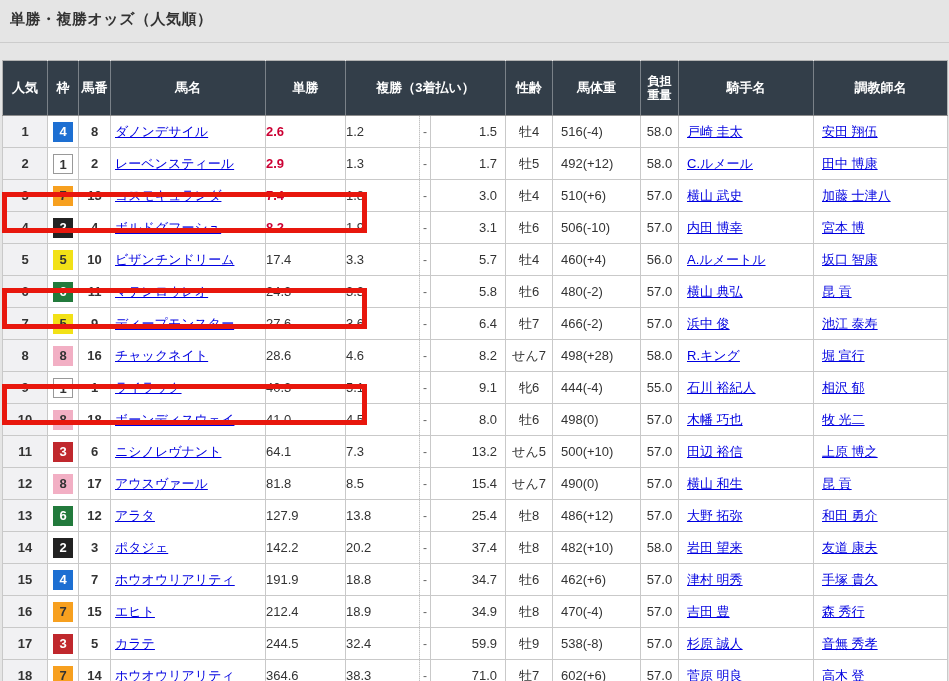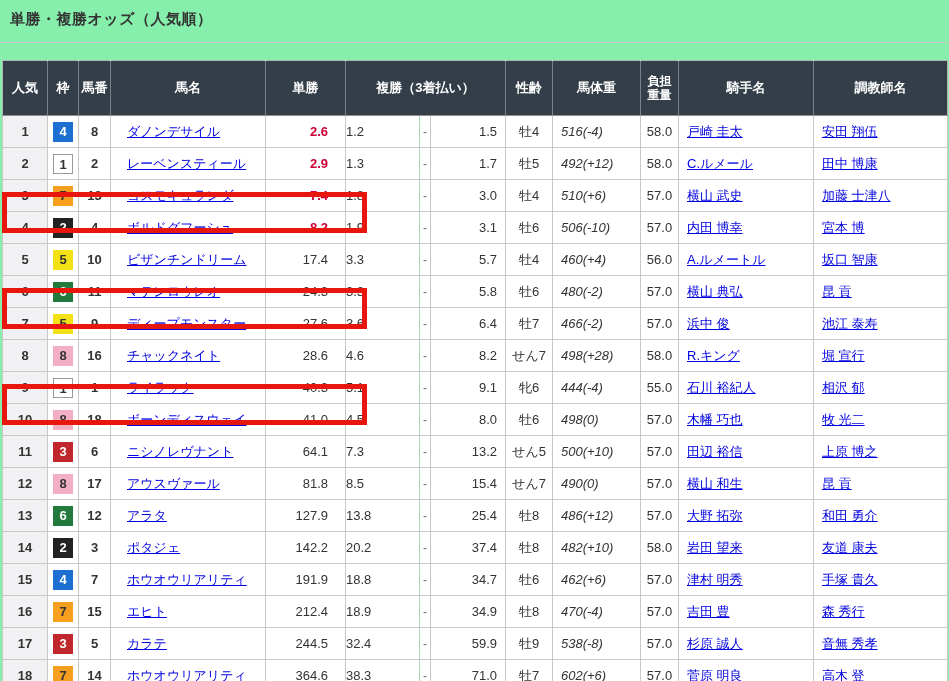--- a/index.html
+++ b/index.html
@@ -1,21 +1,21 @@
 <!DOCTYPE html>
 <html><head>
 <meta charset="utf-8">
 <style>
   html,body{margin:0;padding:0;background:#fff;}
   body{
     width:949px;height:681px;
     font-family:"Liberation Sans","DejaVu Sans",sans-serif;
     color:#333;
   }
-  .page{position:relative;width:949px;height:681px;overflow:hidden;background:#86efac;}
+  .page{position:relative;width:949px;height:681px;overflow:hidden;background:#e5e5e5;}
   .title{margin:10px 0 0 10px;font-size:15px;font-weight:bold;color:#333;letter-spacing:.5px;}
   .title-rule{border:none;border-top:1px solid #ccc;margin:13px 0 0 0;}
   table.odds{
     border-collapse:collapse;table-layout:fixed;
     width:945px;margin:17px 0 0 2px;
     border:1px solid #b3b3b3;
   }
   th{
     background:#333e49;color:#fff;font-size:13px;font-weight:bold;
     height:38px;padding:8px 2px;text-align:center;
@@ -31,29 +31,29 @@
     overflow:hidden;white-space:nowrap;
   }
   td.rank{background:#f1f1f3;text-align:center;font-weight:bold;}
   td.frame{text-align:center;}
   .badge{
     display:inline-block;width:20px;height:20px;line-height:20px;
     text-align:center;font-weight:bold;font-size:13px;vertical-align:middle;
     box-sizing:border-box;
   }
   td.hno{text-align:center;font-weight:bold;}
-  td.name{padding-left:16px;text-align:left;}
+  td.name{padding-left:4px;text-align:left;}
   a{color:#0000e0;text-decoration:underline;cursor:pointer;}
-  td.win{text-align:right;padding-right:17px;}
+  td.win{padding-right:17px;}
   td.win.hot{color:#cc0033;font-weight:bold;}
   td.pmin{text-align:left;padding-right:4px;border-right:1px dotted #c2c2c2;}
   td.pdash{text-align:center;color:#666;font-size:12px;border-left:1px dotted #c2c2c2;border-right:1px dotted #c2c2c2;}
   td.pmax{text-align:right;padding-right:8px;}
   td.sexage{text-align:center;}
-  td.weight{text-align:left;padding-left:8px;font-style:italic;}
+  td.weight{text-align:left;padding-left:8px;}
   td.impost{text-align:center;}
   td.jockey,td.trainer{text-align:left;padding-left:8px;}
   .hl-box{
     position:absolute;border:5px solid #e8170d;
     box-sizing:border-box;pointer-events:none;z-index:5;
   }
 </style>
 </head>
 <body>
 

